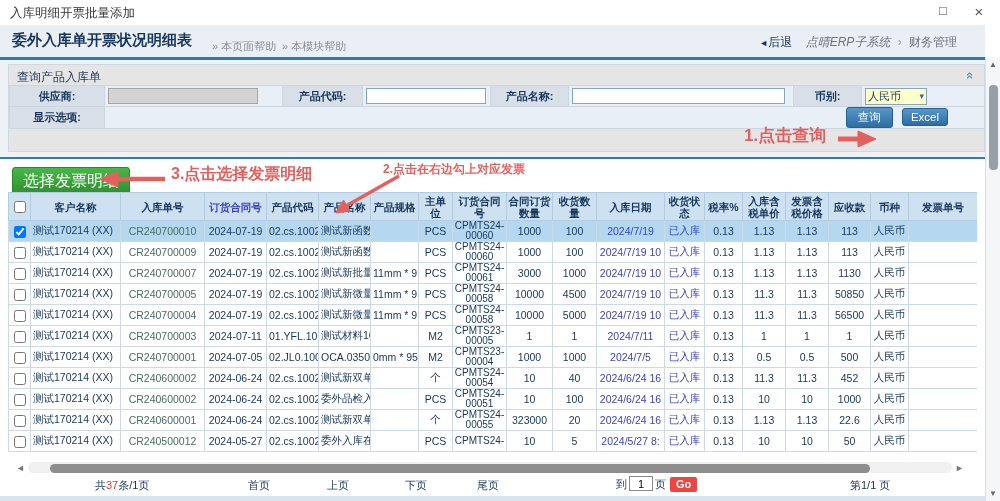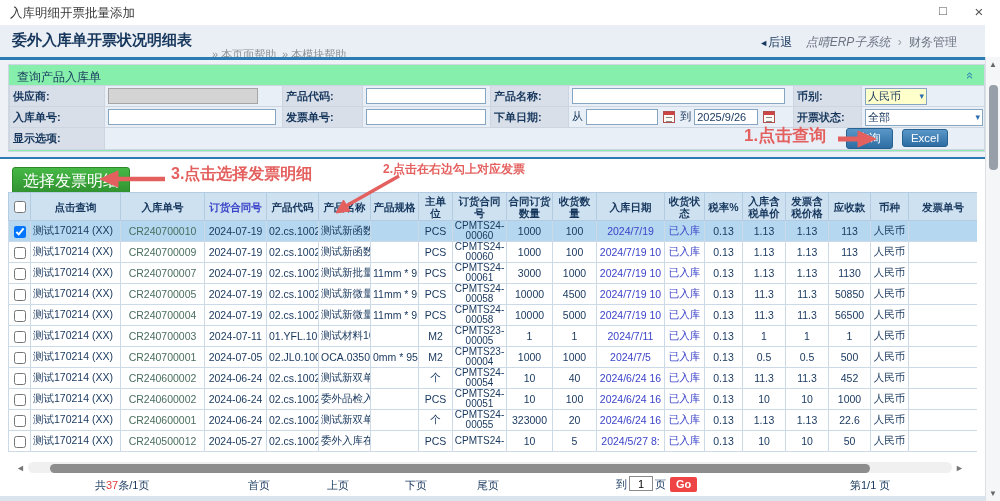--- a/index.html
+++ b/index.html
@@ -10,38 +10,38 @@
   }
   
   .titlebar { position:absolute; top:0; left:0; width:1000px; height:25px; background:#fff; }
   .titlebar .wtitle { position:absolute; left:10px; top:5px; font-size:12.5px; color:#333; }
   .winbtn { position:absolute; top:3px; font-size:13px; color:#555; cursor:default; width:18px; text-align:center; }
   .winbtn.max { right:48px; }
   .winbtn.close { right:12px; font-size:15px; }
   
   .page-header { position:absolute; top:25px; left:0; width:985px; height:32px; background:#eaeff5; }
   .page-title { position:absolute; left:12px; top:6px; font-size:15px; font-weight:bold; color:#16365c; }
-  .help-link { position:absolute; top:22px; font-size:11px; color:#8a8f96; text-decoration:none; }
+  .help-link { position:absolute; top:14px; font-size:11px; color:#8a8f96; text-decoration:none; }
   .help1 { left:212px; } .help2 { left:282px; }
   .hdr-right { position:absolute; right:28px; top:9px; font-size:12px; color:#6b7280; }
   .hdr-right .back { color:#16365c; margin-right:10px; }
   .hdr-right .back-ic { font-size:9px; color:#16365c; }
   .hdr-right .sep { margin:0 4px; color:#9aa0a6; }
   .blue-line { position:absolute; top:57px; left:0; width:985px; height:3px; background:#2b7cb3; }
   .content-bg { position:absolute; top:60px; left:0; width:985px; height:441px; background:#eef2f7; }
   
   .query-panel { position:absolute; top:64px; left:8px; width:977px; height:88px;
-    background:#86efac; border:1px solid #cfd8e2; }
+    background:#e5e5e5; border:1px solid #cfd8e2; }
   .panel-head { position:relative; height:20px; }
   .panel-title { position:absolute; left:8px; top:4px; font-size:12px; color:#16365c; }
   .collapse-icon { position:absolute; right:10px; top:3px; font-size:13px; color:#2b7cb3;
     display:inline-block; transform:rotate(90deg); cursor:pointer; }
   table.qform { border-collapse:collapse; width:975px; table-layout:fixed; }
   table.qform td { height:21px; font-size:11px; border:1px solid #ccd5e0; padding:0 3px; }
-  td.lbl { background:#d8dfe9; color:#16365c; font-weight:bold; text-align:left; }
+  td.lbl { background:#d8dfe9; color:#16365c; font-weight:bold; text-align:center; }
   td.fld { background:#e9eff6; color:#16365c; }
   .tin { height:16px; border:1px solid #86a5c1; font-size:11px; padding:0 2px; vertical-align:middle;
     font-family:"Liberation Sans",sans-serif; background:#fff; color:#16365c; }
   .tin.dis { background:#d4d4d4; border-color:#a5a5a5; }
   .sel { display:inline-flex; align-items:center; justify-content:space-between; height:17px;
     border:1px solid #86a5c1; background:#fff; font-size:11px; color:#16365c; padding:0 2px; vertical-align:middle; }
   .sel .caret { color:#2b6cb0; font-size:9px; margin-left:3px; }
   .sel.yellow { background:#ffffcc; }
   .cal-ic { display:inline-block; width:12px; height:12px; border:1px solid #b05050; background:#fdfdf5;
     vertical-align:middle; margin:0 2px; position:relative; }
@@ -140,40 +140,20 @@
         <tr>
       <td class="lbl">供应商:</td>
       <td class="fld"><input class="tin dis" style="width: 150px;" readonly=""></td>
       <td class="lbl">产品代码:</td>
       <td class="fld"><input class="tin" style="width: 120px;"></td>
       <td class="lbl">产品名称:</td>
       <td class="fld"><input class="tin" style="width: 213px;"></td>
       <td class="lbl">币别:</td>
       <td class="fld"><span class="sel yellow" style="width:62px">
               <span>人民币</span>
-              <span class="caret">▾</span>
-            </span></td>
-    </tr>
-    <tr>
-      <td class="lbl">入库单号:</td>
-      <td class="fld"><input class="tin" style="width: 168px;"></td>
-      <td class="lbl">发票单号:</td>
-      <td class="fld"><input class="tin" style="width: 120px;"></td>
-      <td class="lbl">下单日期:</td>
-      <td class="fld">
-        <span>从</span>
-        <input class="tin" style="width: 72px;">
-        <span class="cal-ic"></span>
-        <span>到</span>
-        <input class="tin" style="width: 64px;" value="2025/9/26">
-        <span class="cal-ic"></span>
-      </td>
-      <td class="lbl">开票状态:</td>
-      <td class="fld"><span class="sel" style="width:118px">
-              <span>全部</span>
               <span class="caret">▾</span>
             </span></td>
     </tr>
     <tr>
       <td class="lbl">显示选项:</td>
       <td class="fld btnrow" colspan="7">
         <span class="btn-blue">查询</span>
         <span class="btn-blue" style="padding:2px 8px">Excel</span>
       </td>
     </tr>
@@ -208,21 +188,21 @@
         <col style="width:38px">
         <col style="width:43px">
         <col style="width:43px">
       <col style="width:42px">
         <col style="width:38px">
         <col style="width:69px">
     </colgroup>
     <thead>
         <tr id="grid-head">
           <th><input type="checkbox" style=""></th>
-          <th>点击查询</th>
+          <th>客户名称</th>
           <th>入库单号</th>
           <th class="link-col">订货合同号</th>
           <th>产品代码</th>
           <th>产品名称</th>
           <th>产品规格</th>
           <th>主单位</th>
           <th>订货合同号</th>
           <th>合同订货数量</th>
           <th>收货数量</th>
           <th>入库日期</th>

